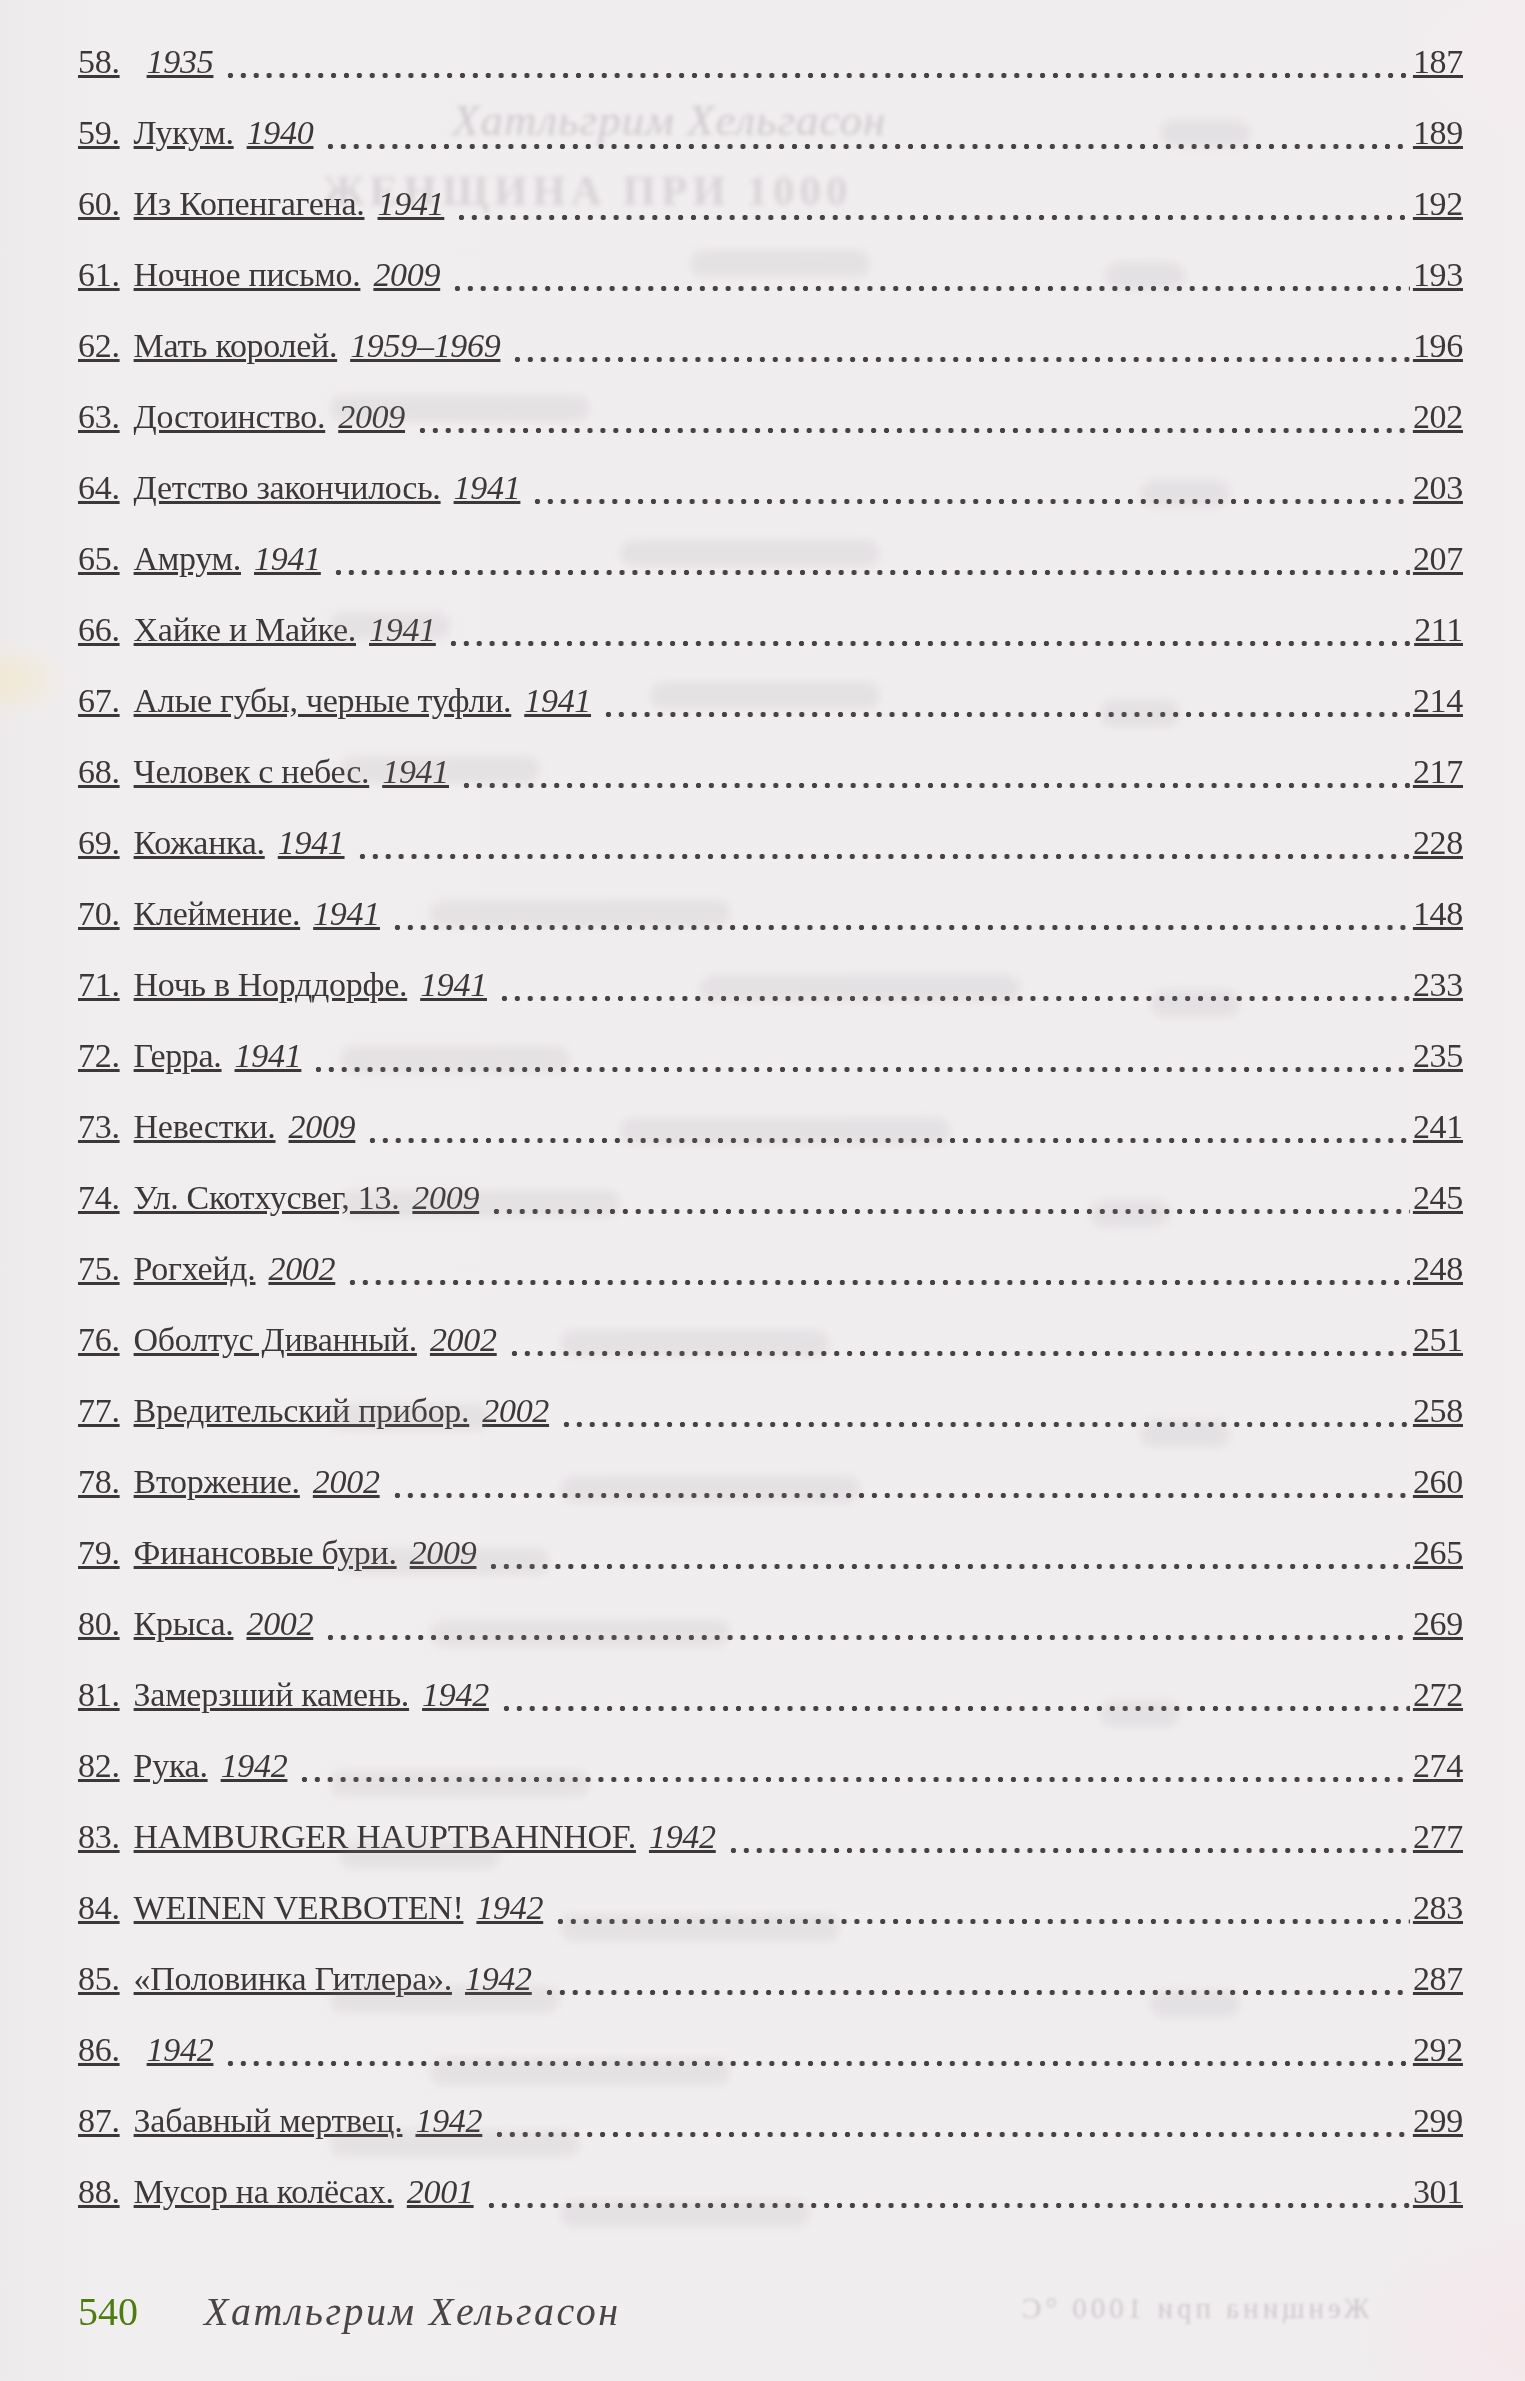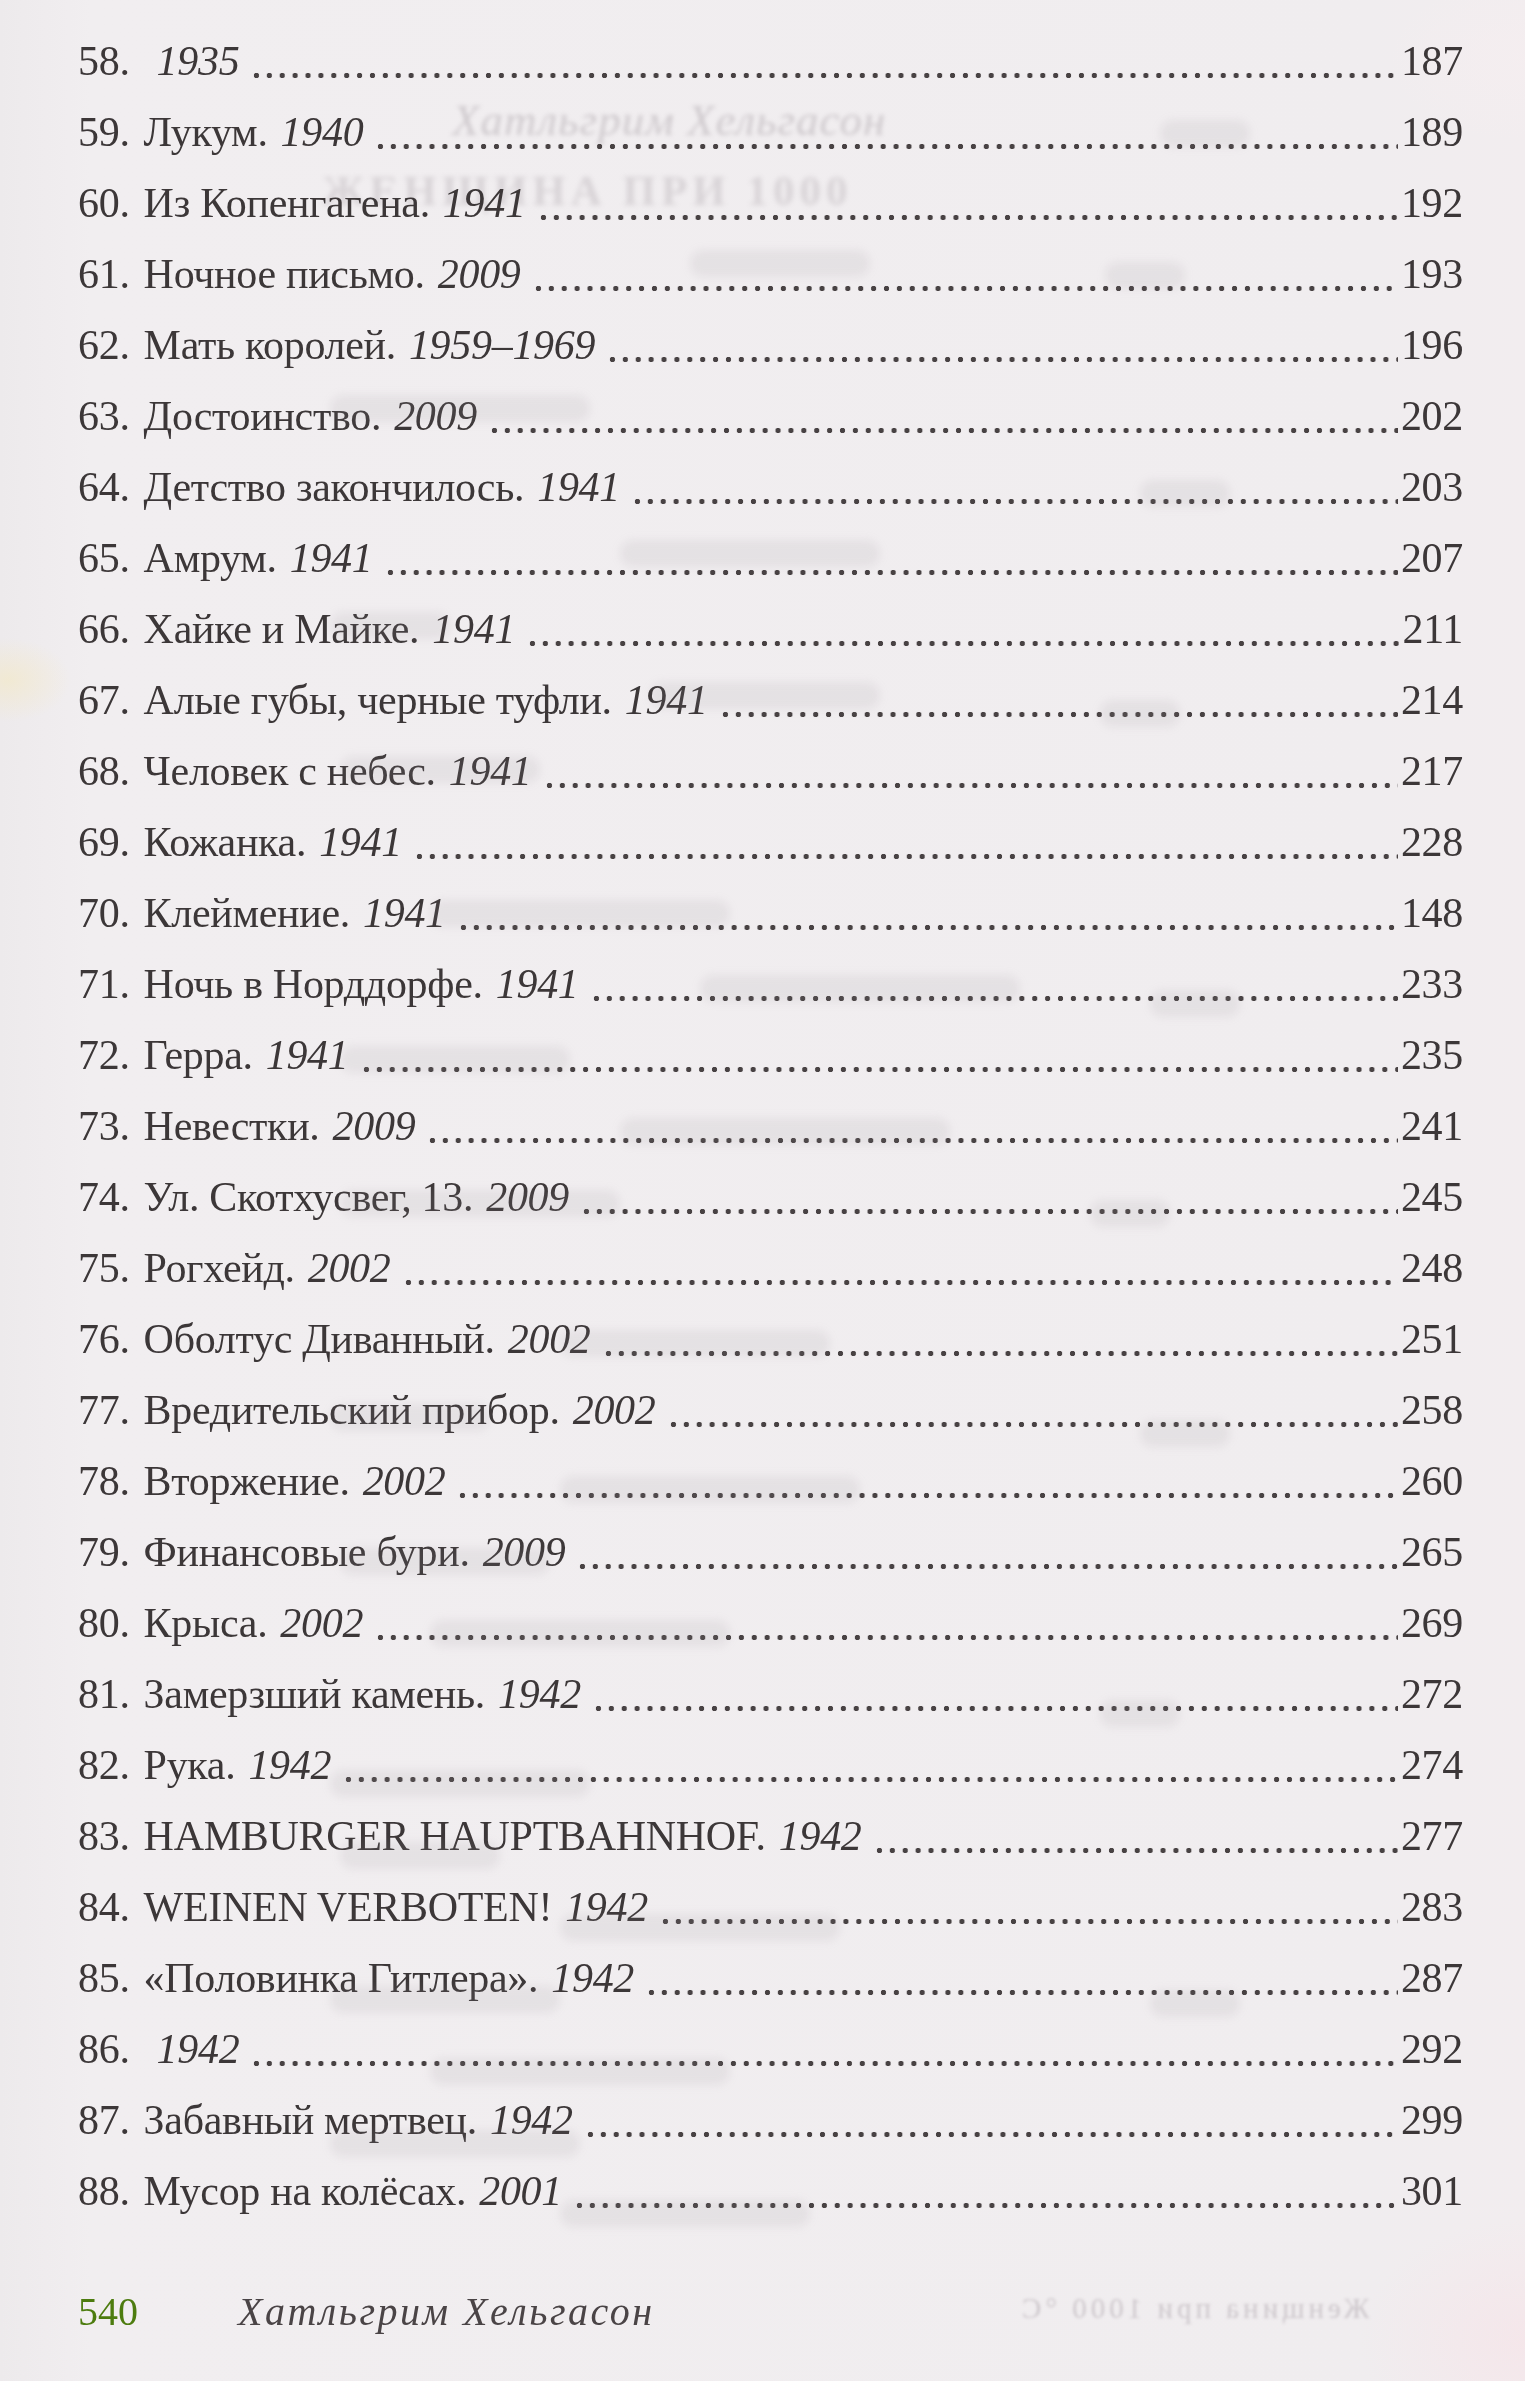--- a/index.html
+++ b/index.html
@@ -15,42 +15,43 @@
   }
 
   
   .toc{
     position:absolute;left:78px;right:62px;top:26px;
     display:flex;flex-direction:column;
   }
   .row{
     display:flex;align-items:stretch;
     height:71px;line-height:71px;
-    font-size:42px;white-space:nowrap;
+    font-size:34px;white-space:nowrap;
     letter-spacing:-0.3px;
+    text-decoration:underline;
   }
   .num{margin-right:14px;flex:0 0 auto;}
   .title{flex:0 0 auto;}
   .year{font-style:italic;margin-left:13px;flex:0 0 auto;}
   .leader{
     flex:1 1 auto;min-width:12px;margin:0 3px 0 9px;
     background-image:radial-gradient(circle,#484243 2.4px,rgba(72,66,67,0) 3px);
     background-size:12.9px 7px;background-repeat:repeat-x;
     background-position:left 2px bottom 18px;
   }
   .pagenum{flex:0 0 auto;text-align:right;}
 
   
   .footer{
     position:absolute;top:2288px;left:78px;right:62px;
     font-size:40px;line-height:48px;white-space:nowrap;
   }
   .footer-page{display:inline-block;color:#4d7c0f;}
   .footer-author{
-    display:inline-block;margin-left:90px;font-style:italic;
+    display:inline-block;margin-left:56px;font-style:italic;
     letter-spacing:2.5px;color:#4a4446;
   }
 
   
   .ghost{position:absolute;pointer-events:none;white-space:nowrap;}
   .ghost-author{
     top:94px;left:452px;font-size:45px;font-style:italic;
     color:#8d848b;opacity:.34;filter:blur(2.2px);letter-spacing:1px;
   }
   .ghost-title{

